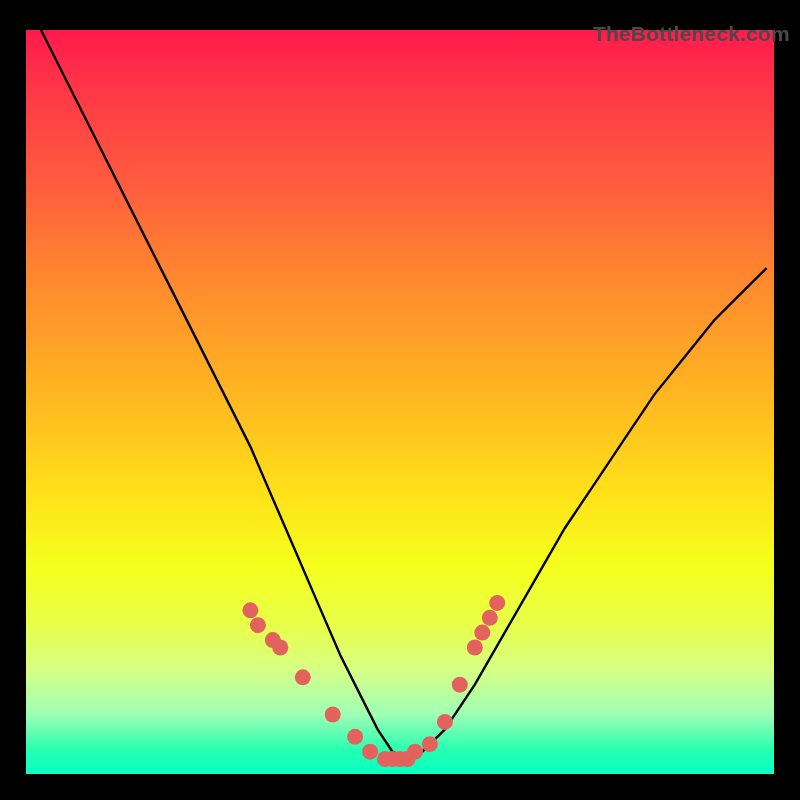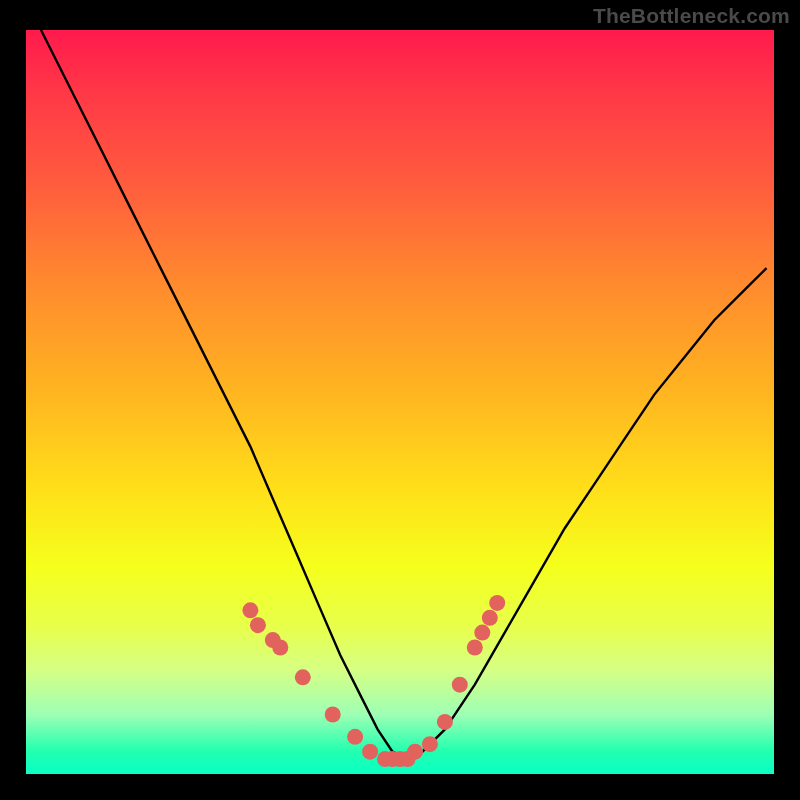--- a/index.html
+++ b/index.html
@@ -12,21 +12,21 @@
       #ff8a2e 34%,
       #ffb321 48%,
       #ffe019 62%,
       #f5ff1c 72%,
       #e8ff4a 80%,
       #d6ff84 86%,
       #9effb5 92%,
       #21ffb0 97%,
       #0affc5 100%);
   }
-  .watermark{position:absolute;top:4px;right:10px;color:#4a4a4a;font-size:21px;font-weight:600;letter-spacing:.2px}
+  .watermark{position:absolute;top:22px;right:10px;color:#4a4a4a;font-size:21px;font-weight:600;letter-spacing:.2px}
   svg.curve{position:absolute;inset:0}
   .dot{fill:#e2635e}
 </style>
 </head>
 <body>
 
 <div class="frame">
   <div class="gradient"></div>
   <svg class="curve" viewBox="0 0 748 744" preserveAspectRatio="none">
     <path id="curvePath" fill="none" stroke="#000" stroke-width="2.4" d="M15.0 0.0 L44.9 59.5 L74.8 119.0 L104.7 178.6 L134.6 238.1 L164.6 297.6 L194.5 357.1 L224.4 416.6 L246.8 468.7 L269.3 520.8 L291.7 572.9 L314.2 625.0 L336.6 669.6 L351.6 699.4 L366.5 721.7 L381.5 729.1 L396.4 721.7 L418.9 699.4 L448.8 654.7 L478.7 602.6 L508.6 550.6 L538.6 498.5 L568.5 453.8 L598.4 409.2 L628.3 364.6 L658.2 327.4 L688.2 290.2 L718.1 260.4 L740.5 238.1"></path>

